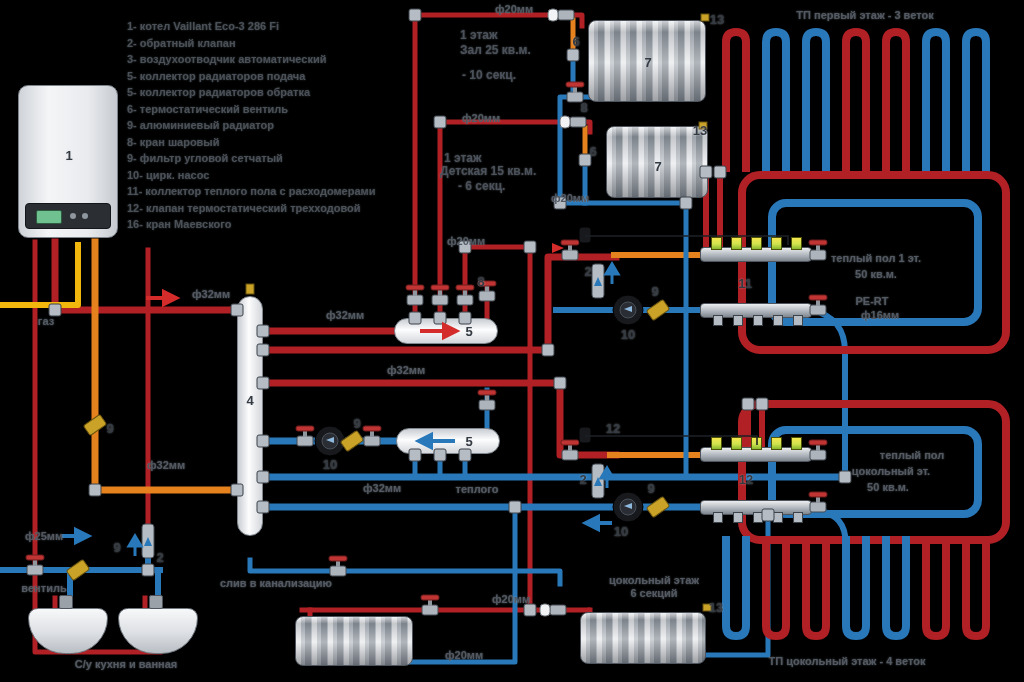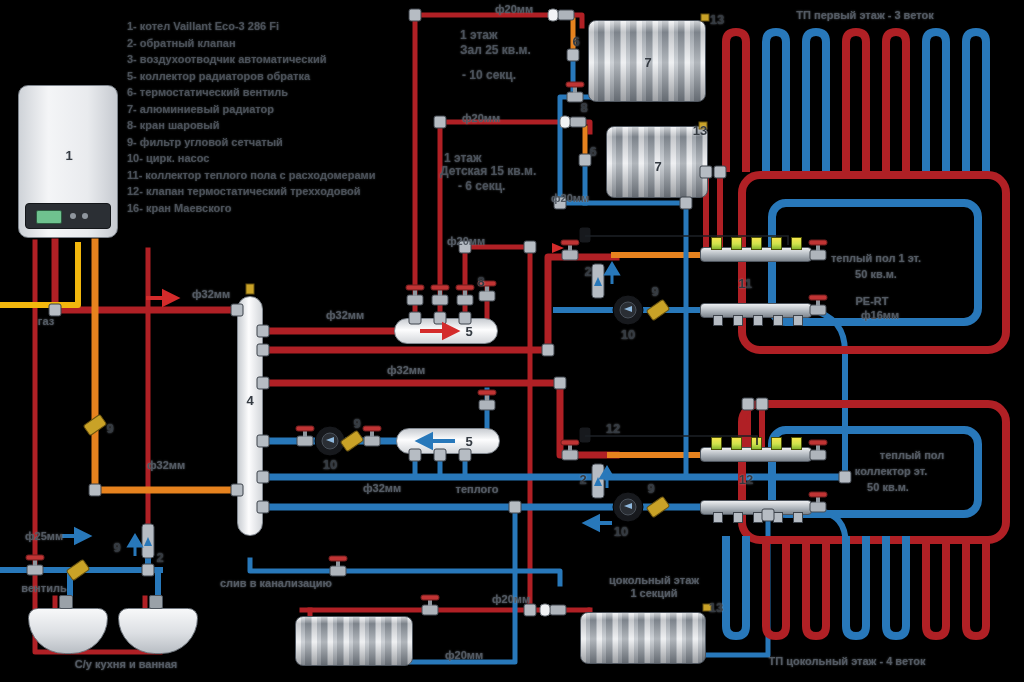--- a/index.html
+++ b/index.html
@@ -304,23 +304,24 @@
     <path d="M135,556 V546 M129,546 L135,536 L141,546 Z" stroke="#2878ba" stroke-width="3" fill="#2878ba"></path>
     <path d="M612,284 V274 M606,274 L612,264 L618,274 Z" stroke="#2878ba" stroke-width="3" fill="#2878ba"></path>
     <path d="M607,488 V478 M601,478 L607,468 L613,478 Z" stroke="#2878ba" stroke-width="3" fill="#2878ba"></path>
   </g>
 </svg>
 
 <div id="legend">
   <div>1- котел Vaillant Eco-3 286 Fi</div>
   <div>2- обратный клапан</div>
   <div>3- воздухоотводчик автоматический</div>
+  <div>5- коллектор радиаторов подача</div>
   <div>5- коллектор радиаторов обратка</div>
   <div>6- термостатический вентиль</div>
-  <div>7- алюминиевый радиатор</div>
+  <div>9- алюминиевый радиатор</div>
   <div>8- кран шаровый</div>
   <div>9- фильтр угловой сетчатый</div>
   <div>10- цирк. насос</div>
   <div>11- коллектор теплого пола с расходомерами</div>
   <div>12- клапан термостатический трехходовой</div>
   <div>16- кран Маевского</div>
 </div>
 
 <div class="lbl" style="left:500px;top:9px">ф20мм</div>
 <div class="lbl" style="left:467px;top:118px">ф20мм</div>
@@ -334,36 +335,36 @@
 <div class="lbl" style="left:392px;top:370px">ф32мм</div>
 <div class="lbl" style="left:152px;top:465px">ф32мм</div>
 <div class="lbl" style="left:368px;top:488px">ф32мм</div>
 
 <div class="lbl" style="left:463px;top:489px">теплого</div>
 <div class="lbl" style="left:32px;top:321px">газ</div>
 <div class="lbl" style="left:30px;top:588px">вентиль</div>
 <div class="lbl" style="left:112px;top:664px">С/у кухня и ванная</div>
 <div class="lbl" style="left:262px;top:583px">слив в канализацию</div>
 <div class="lbl" style="left:640px;top:580px">цокольный этаж</div>
-<div class="lbl" style="left:640px;top:593px">1 секций</div>
+<div class="lbl" style="left:640px;top:593px">6 секций</div>
 
 <div class="room" style="left:460px;top:28px">1 этаж</div>
 <div class="room" style="left:460px;top:43px">Зал 25 кв.м.</div>
 <div class="room" style="left:462px;top:68px">- 10 секц.</div>
 <div class="room" style="left:444px;top:151px">1 этаж</div>
 <div class="room" style="left:440px;top:164px">Детская 15 кв.м.</div>
 <div class="room" style="left:458px;top:179px">- 6 секц.</div>
 
 <div class="lbl" style="left:851px;top:15px">ТП первый этаж - 3 веток</div>
 <div class="lbl" style="left:862px;top:258px">теплый пол 1 эт.</div>
 <div class="lbl" style="left:862px;top:274px">50 кв.м.</div>
 <div class="lbl" style="left:858px;top:301px">PE-RT</div>
 <div class="lbl" style="left:866px;top:315px">ф16мм</div>
 <div class="lbl" style="left:898px;top:455px">теплый пол</div>
-<div class="lbl" style="left:877px;top:471px">коллектор эт.</div>
+<div class="lbl" style="left:877px;top:471px">цокольный эт.</div>
 <div class="lbl" style="left:874px;top:487px">50 кв.м.</div>
 <div class="lbl" style="left:833px;top:661px">ТП цокольный этаж - 4 веток</div>
 
 <div class="num" style="left:69px;top:155px">1</div>
 <div class="num" style="left:160px;top:557px">2</div>
 <div class="num" style="left:588px;top:271px">2</div>
 <div class="num" style="left:583px;top:479px">2</div>
 <div class="num" style="left:250px;top:400px">4</div>
 <div class="num" style="left:469px;top:331px">5</div>
 <div class="num" style="left:469px;top:441px">5</div>

